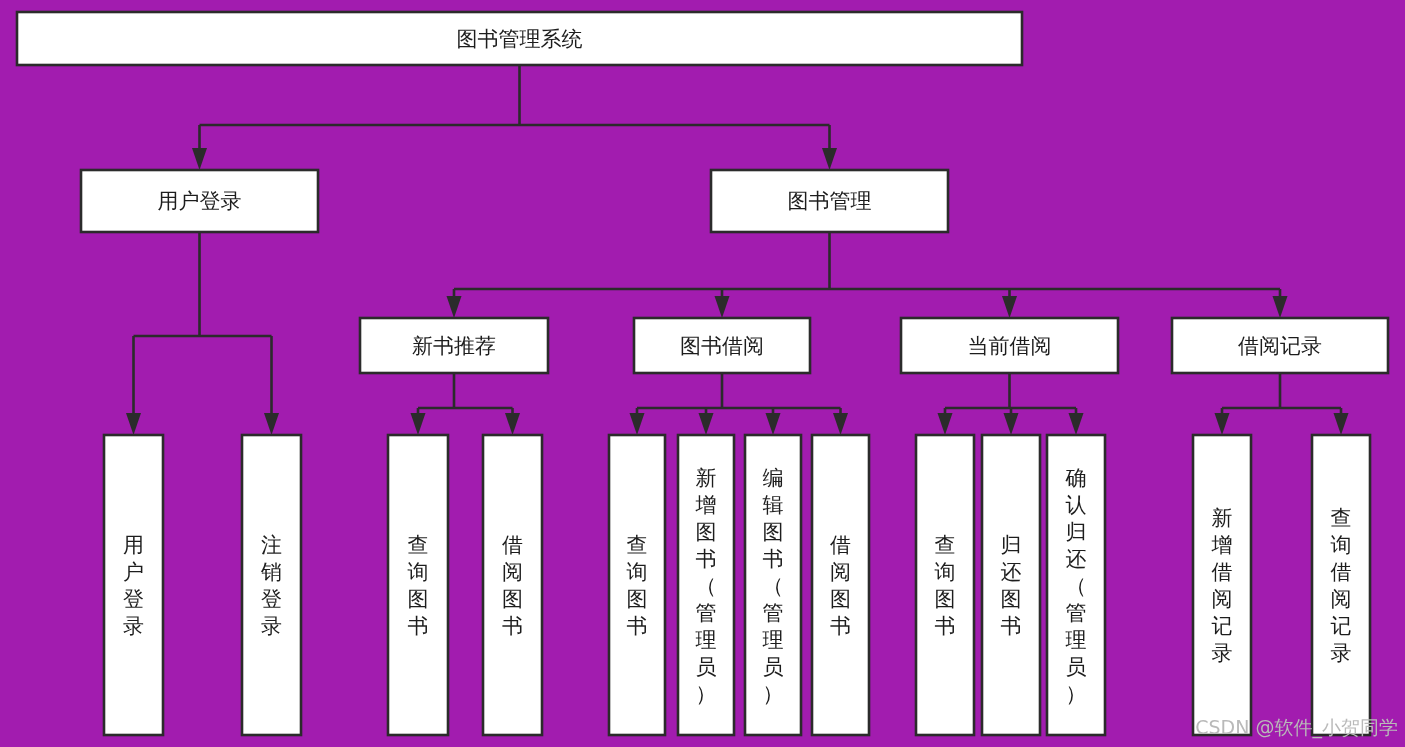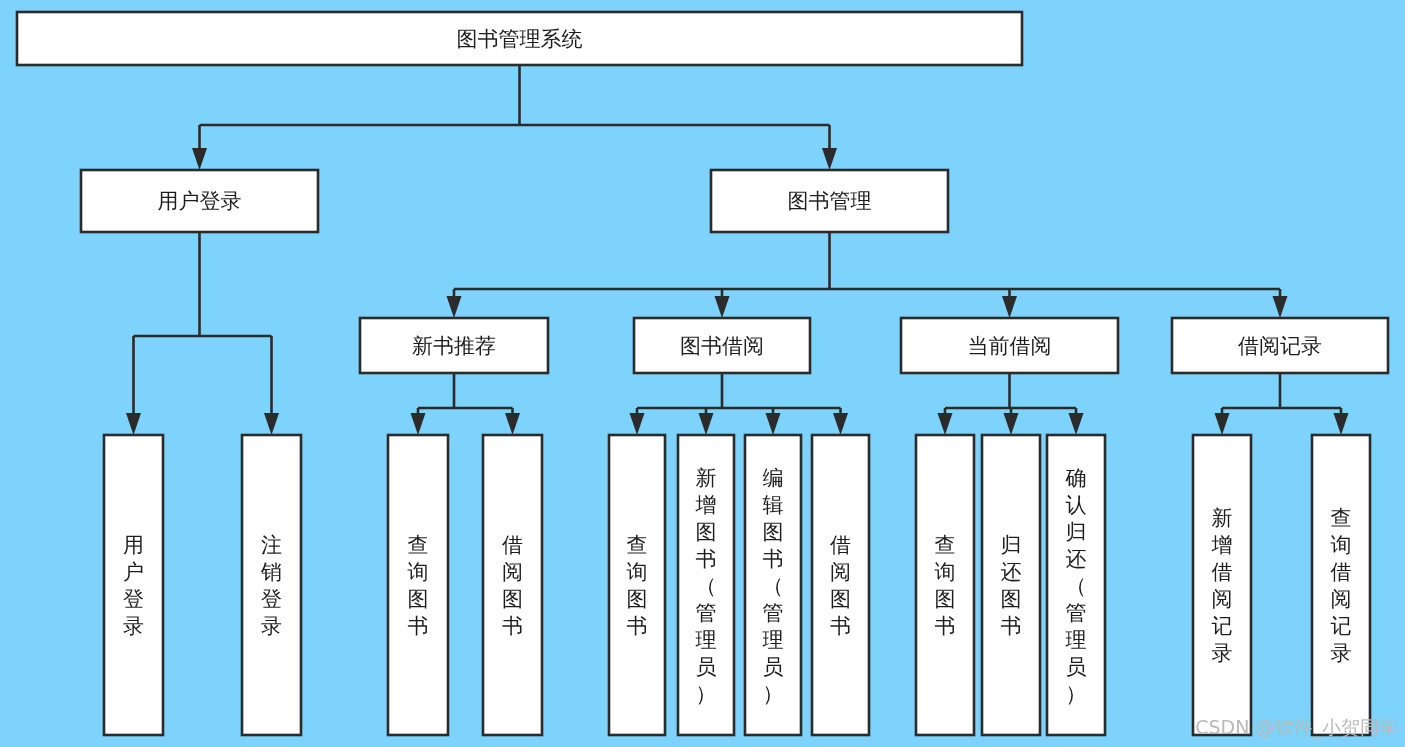--- a/index.html
+++ b/index.html
@@ -11,21 +11,21 @@
   body {
     width: 1405px;
     height: 747px;
     overflow: hidden;
     font-family: "DejaVu Sans", "Liberation Sans", sans-serif;
   }
   #diagram-root {
     position: relative;
     width: 1405px;
     height: 747px;
-    background: #7dd3fc;
+    background: #a21caf;
   }
   svg#tree-svg {
     position: absolute;
     left: 0;
     top: 0;
     width: 1405px;
     height: 747px;
     display: block;
   }
   .node-box {

